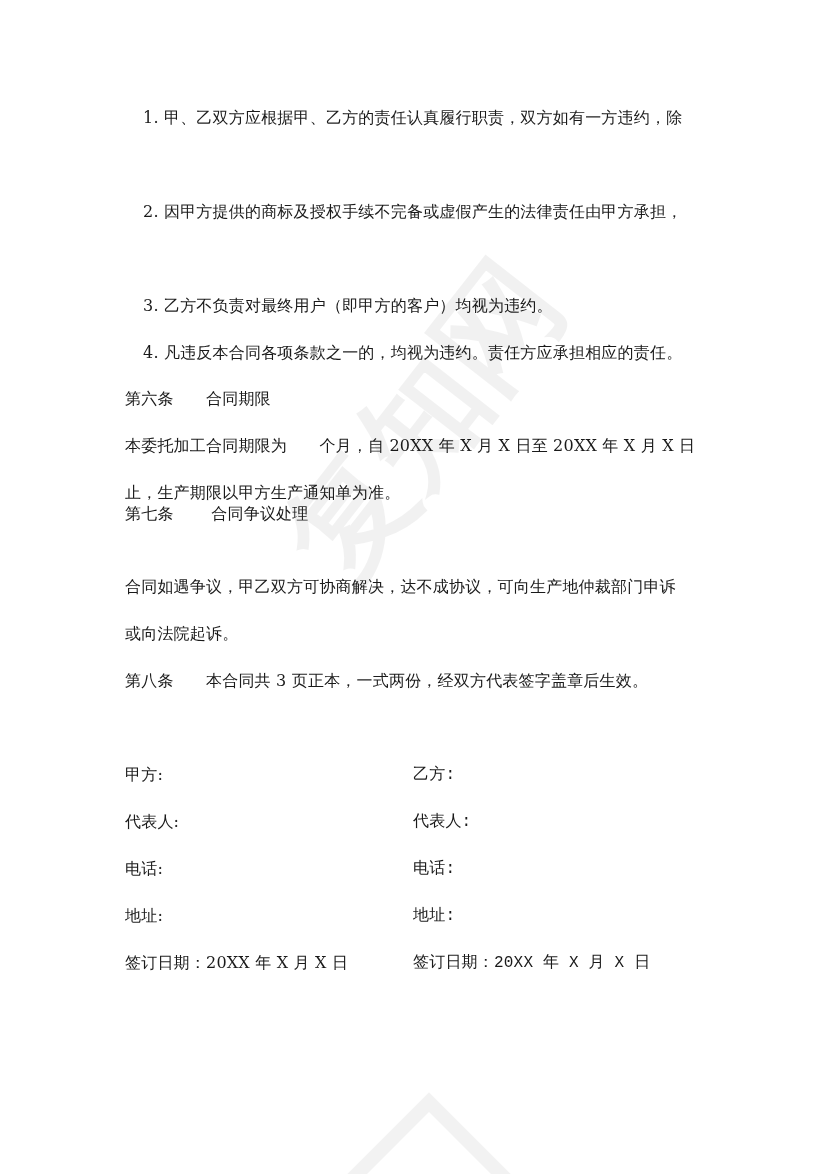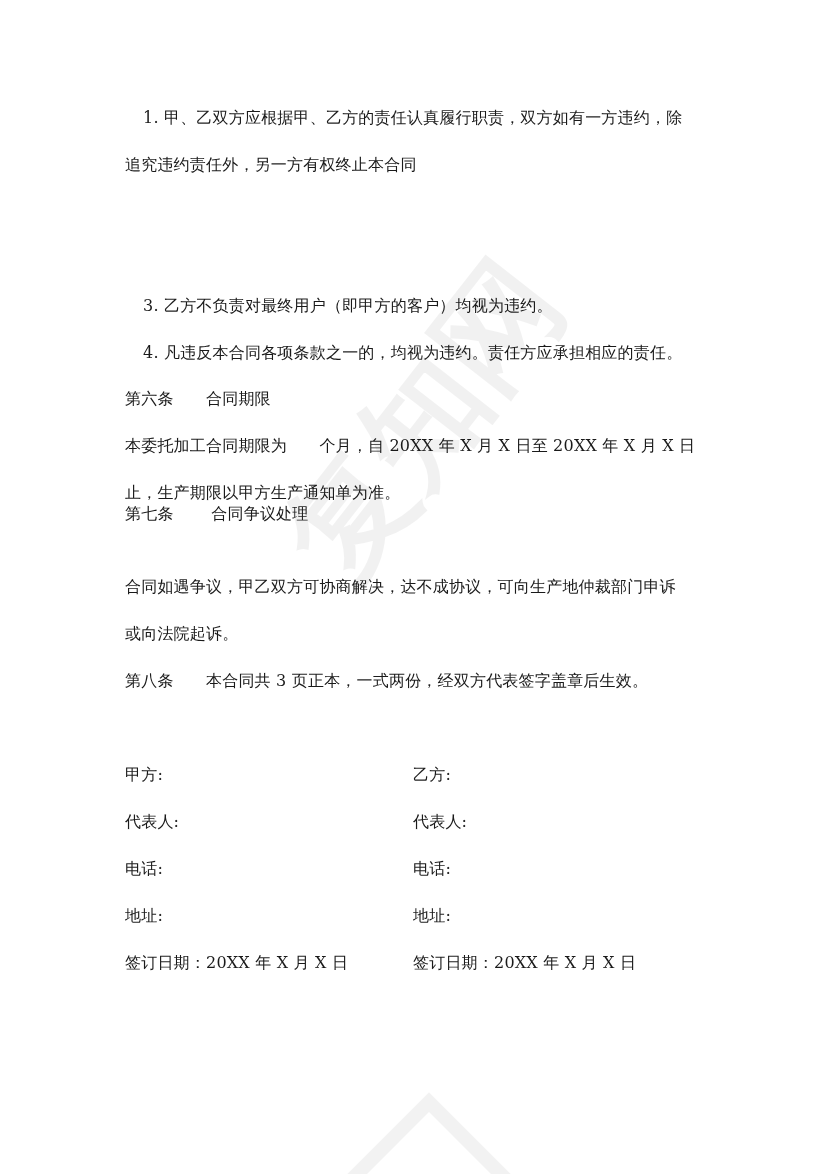--- a/index.html
+++ b/index.html
@@ -7,43 +7,43 @@
     width: 830px; height: 1174px; position: relative; overflow: hidden;
     font-family: "DejaVu Serif", "Liberation Serif", serif;
     color: #1a1a1a;
   }
   .page { position: absolute; left: 0; top: 0; width: 830px; height: 1174px; }
   .line {
     position: absolute; left: 125px; font-size: 16px; line-height: 20px;
     white-space: pre; letter-spacing: 0.2px;
   }
   .indent { left: 143px; }
-  .col2 { left: 413px; }
+  .col2 { left: 413px; font-family: Liberation Mono, monospace; }
   .watermark {
     position: absolute; color: rgba(0,0,0,0.055); font-weight: bold;
     font-family: "DejaVu Sans", sans-serif; white-space: nowrap;
     transform: rotate(-52deg); pointer-events: none; user-select: none;
   }
   .wm1 { left: 245px; top: 340px; font-size: 120px; }
   .wm-diamond {
     position: absolute; left: 350px; top: 1125px; width: 130px; height: 130px;
     border: 14px solid rgba(0,0,0,0.05); transform: rotate(45deg);
   }
 </style>
 </head>
 <body>
 
 <div class="page">
 
   <div class="watermark wm1">复知网</div>
   <div class="wm-diamond"></div>
 
   <div class="line indent" style="top:108px"><span>1.</span> <span>甲、乙双方应根据甲、乙方的责任认真履行职责，双方如有一方违约，除</span></div>
-  <div class="line" style="top:155px">追究违约责任外，另一方有权终止本合同</div>
 
+  <div class="line indent" style="top:202px"><span>2.</span> <span>因甲方提供的商标及授权手续不完备或虚假产生的法律责任由甲方承担，</span></div>
 
   <div class="line indent" style="top:296px"><span>3.</span> <span>乙方不负责对最终用户（即甲方的客户）均视为违约。</span></div>
 
   <div class="line indent" style="top:343px"><span>4.</span> <span>凡违反本合同各项条款之一的，均视为违约。责任方应承担相应的责任。</span></div>
 
   <div class="line" style="top:389px">第六条　　合同期限</div>
   <div class="line" style="top:436px">本委托加工合同期限为　　个月，自 20XX 年 X 月 X 日至 20XX 年 X 月 X 日</div>
   <div class="line" style="top:483px">止，生产期限以甲方生产通知单为准。</div>
 
   <div class="line" style="top:504px">第七条　　 合同争议处理</div>

